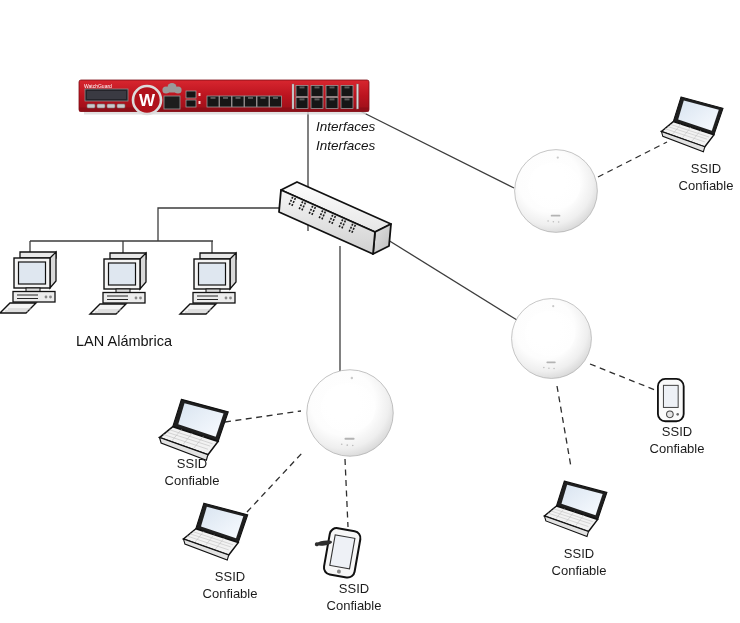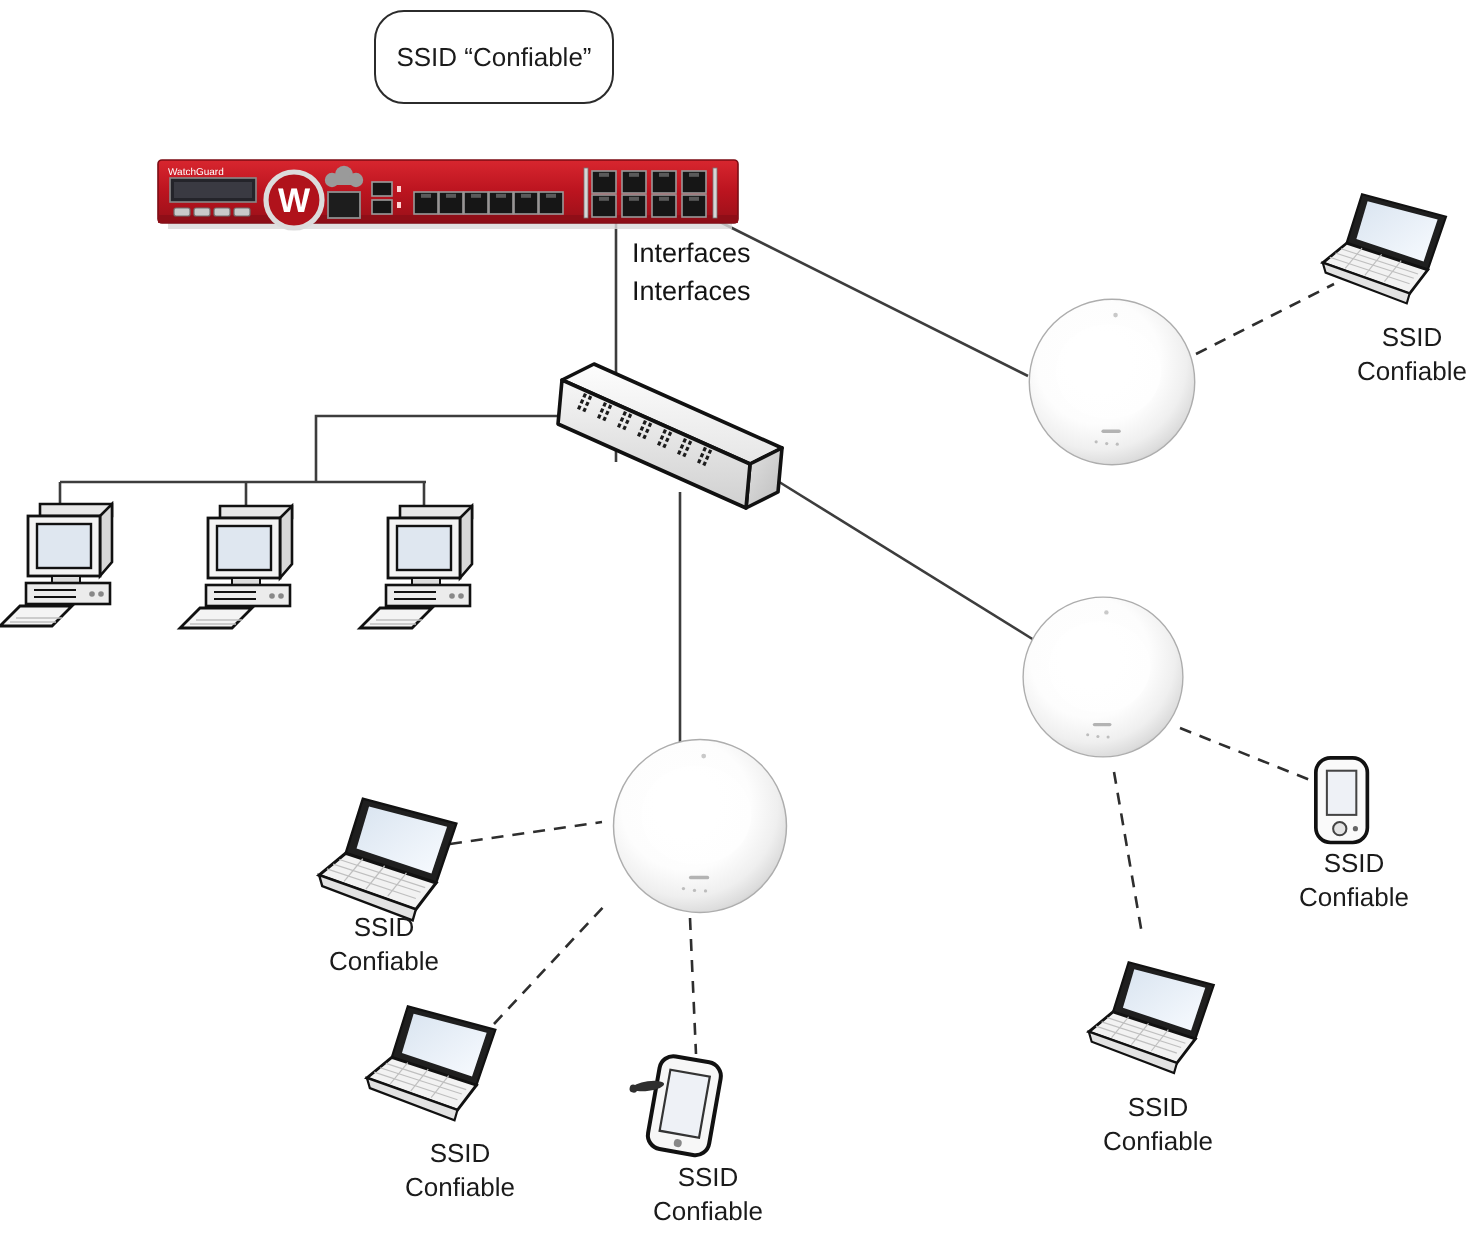--- a/index.html
+++ b/index.html
@@ -8,21 +8,21 @@
     font-family:"Liberation Sans",sans-serif;color:#1b1b1b;
   }
   .canvas svg{position:absolute;left:0;top:0;}
   .label{position:absolute;white-space:nowrap;}
   .callout{
     position:absolute;left:187px;top:5px;width:118px;height:45px;
     border:1.6px solid #2b2b2b;border-radius:15px;background:#fff;
     display:flex;align-items:center;justify-content:center;
     font-size:13px;color:#1b1b1b;
   }
-  .fw-label{left:316px;top:117px;font-size:13.5px;line-height:19px;color:#141414;}
+  .fw-label{left:316px;top:117px;font-size:13.5px;line-height:19px;color:#141414;font-style:italic;}
   .lan-label{left:58px;top:333px;width:132px;text-align:center;font-size:14.5px;color:#141414;}
   .ssid-label{
     position:absolute;width:130px;margin-left:-65px;text-align:center;
     font-size:13px;line-height:16.5px;color:#1b1b1b;
   }
 </style>
 </head>
 <body>
 
 <div class="canvas">
@@ -224,29 +224,27 @@
       <rect x="0" y="0" width="31" height="47" rx="7" fill="#f7f7f7" stroke="#111" stroke-width="2"></rect>
       <rect x="5.5" y="7" width="20" height="31" fill="#eef1f6" stroke="#333" stroke-width="1.1"></rect>
       <circle cx="15.5" cy="42.5" r="2" fill="#888"></circle>
       <g>
         <ellipse cx="-4" cy="17" rx="8" ry="2.4" transform="rotate(-18 -4 17)" fill="#2f2f2f"></ellipse>
         <circle cx="-11" cy="19.5" r="2" fill="#2f2f2f"></circle>
       </g>
     </g>
   </svg>
 
-  <div class="callout">
-    <span>SSID “Confiable”</span>
-  </div>
 
   <div class="label fw-label">
     <div>Interfaces</div>
     <div>Interfaces</div>
   </div>
 
+  <div class="label lan-label">LAN Alámbrica</div>
 
   <div class="ssid-label" style="left:706px;top:161px">
     <div>SSID</div>
     <div>Confiable</div>
   </div>
   <div class="ssid-label" style="left:677px;top:424px">
     <div>SSID</div>
     <div>Confiable</div>
   </div>
   <div class="ssid-label" style="left:579px;top:546px">

